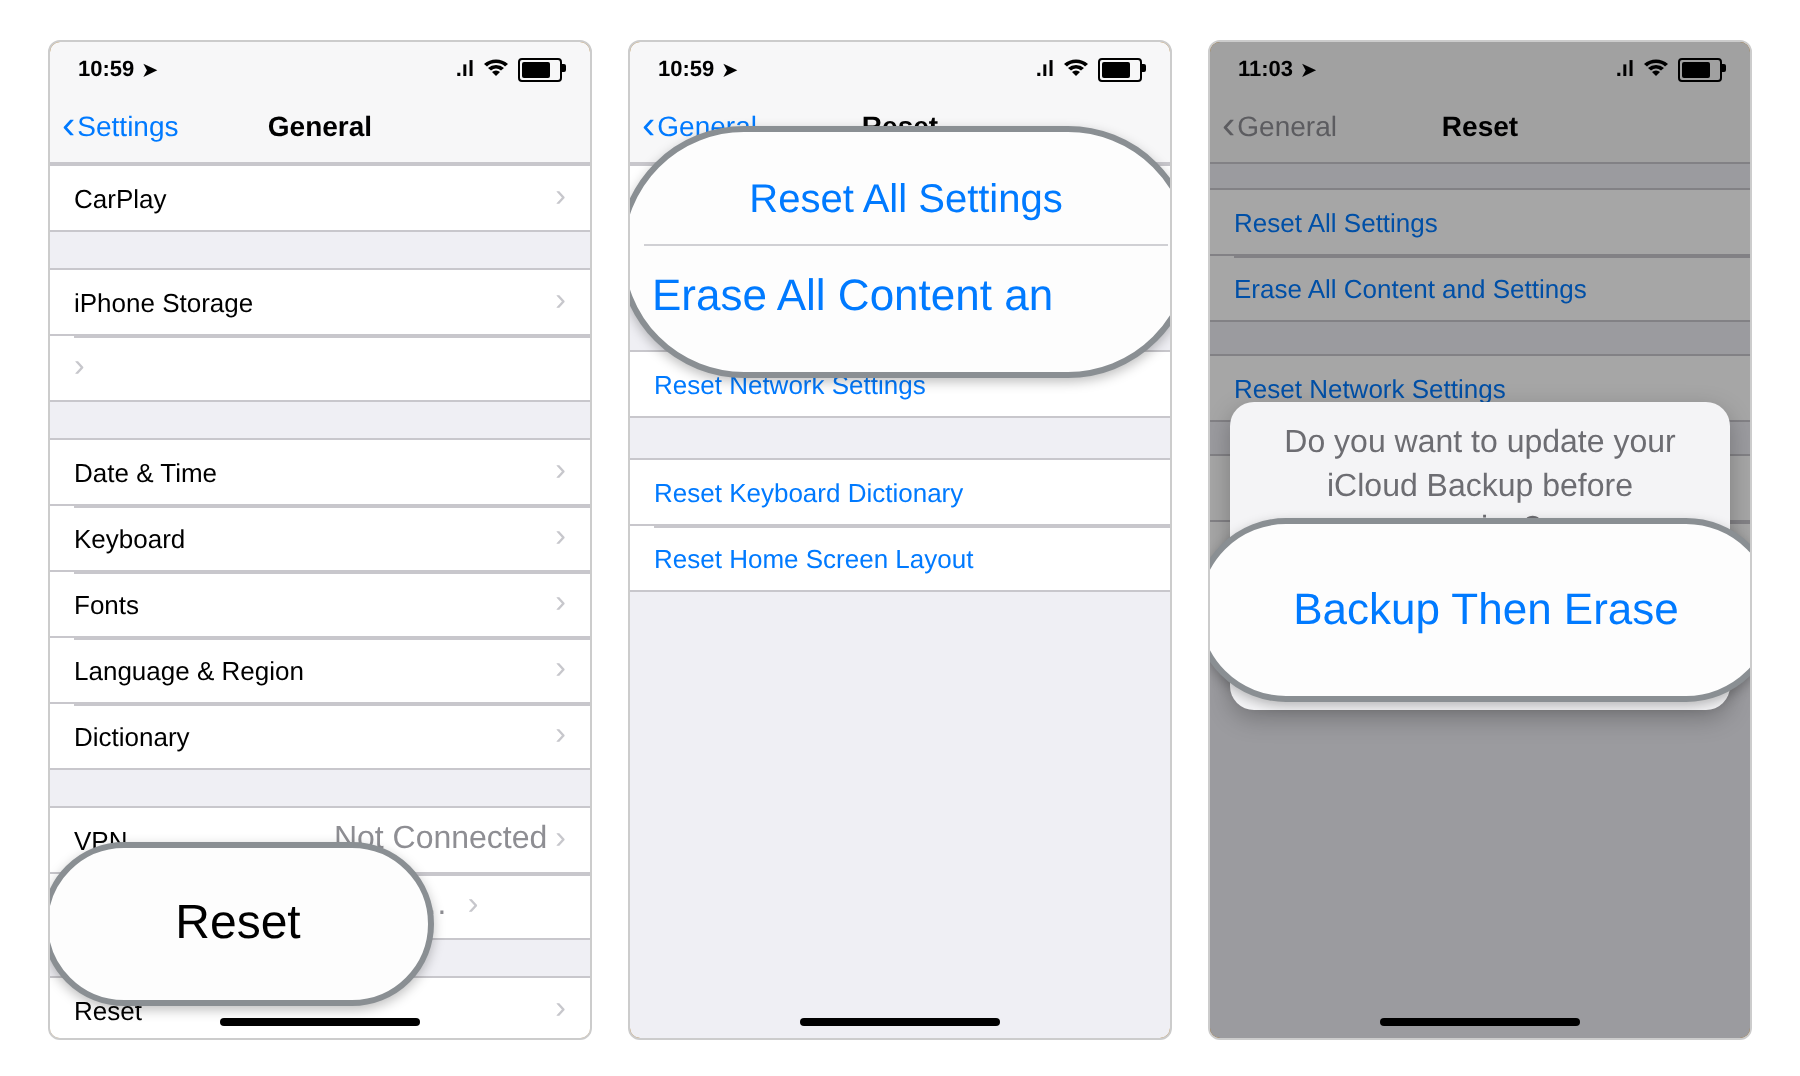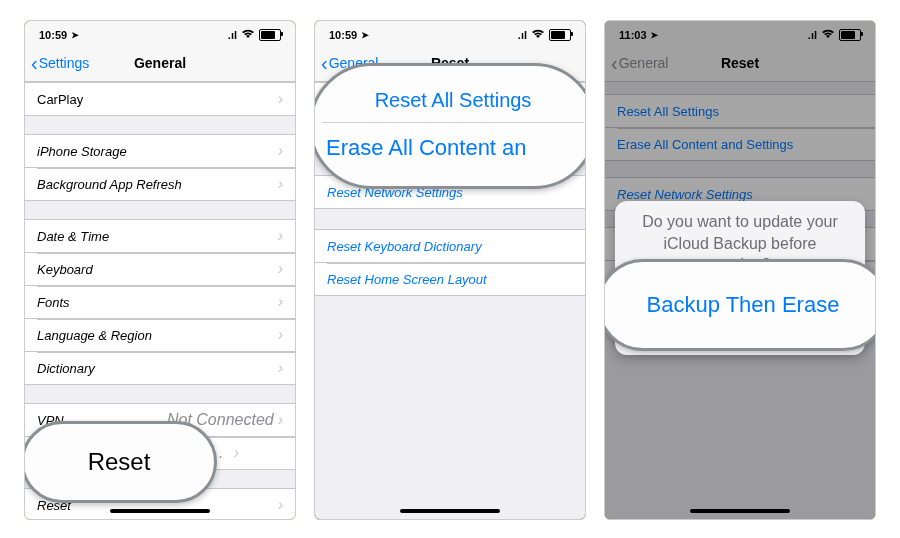--- a/index.html
+++ b/index.html
@@ -73,21 +73,21 @@
   }
 
   .screen-body {
     flex: 1;
     overflow: hidden;
     background: #efeff4;
     position: relative;
   }
 
   .group { margin-top: 0; }
-  .group + .group { margin-top: 18px; font-style: italic; }
+  .group + .group { margin-top: 18px; }
 
   .row {
     background: #fff;
     border-top: 0.5px solid #c8c7cc;
     border-bottom: 0.5px solid #c8c7cc;
     min-height: 32px;
     display: flex;
     align-items: center;
     padding: 0 12px;
     font-size: 13px;
@@ -187,21 +187,20 @@
         <span class="row-label">CarPlay</span>
         <span class="row-chevron">›</span>
       </div>
     </div>
     <div class="group">
       <div class="row">
         <span class="row-label">iPhone Storage</span>
         <span class="row-chevron">›</span>
       </div>
       <div class="row">
-        <span class="row-label">Background App Refresh</span>
         <span class="row-chevron">›</span>
       </div>
     </div>
     <div class="group">
       <div class="row">
         <span class="row-label">Date &amp; Time</span>
         <span class="row-chevron">›</span>
       </div>
       <div class="row">
         <span class="row-label">Keyboard</span>

